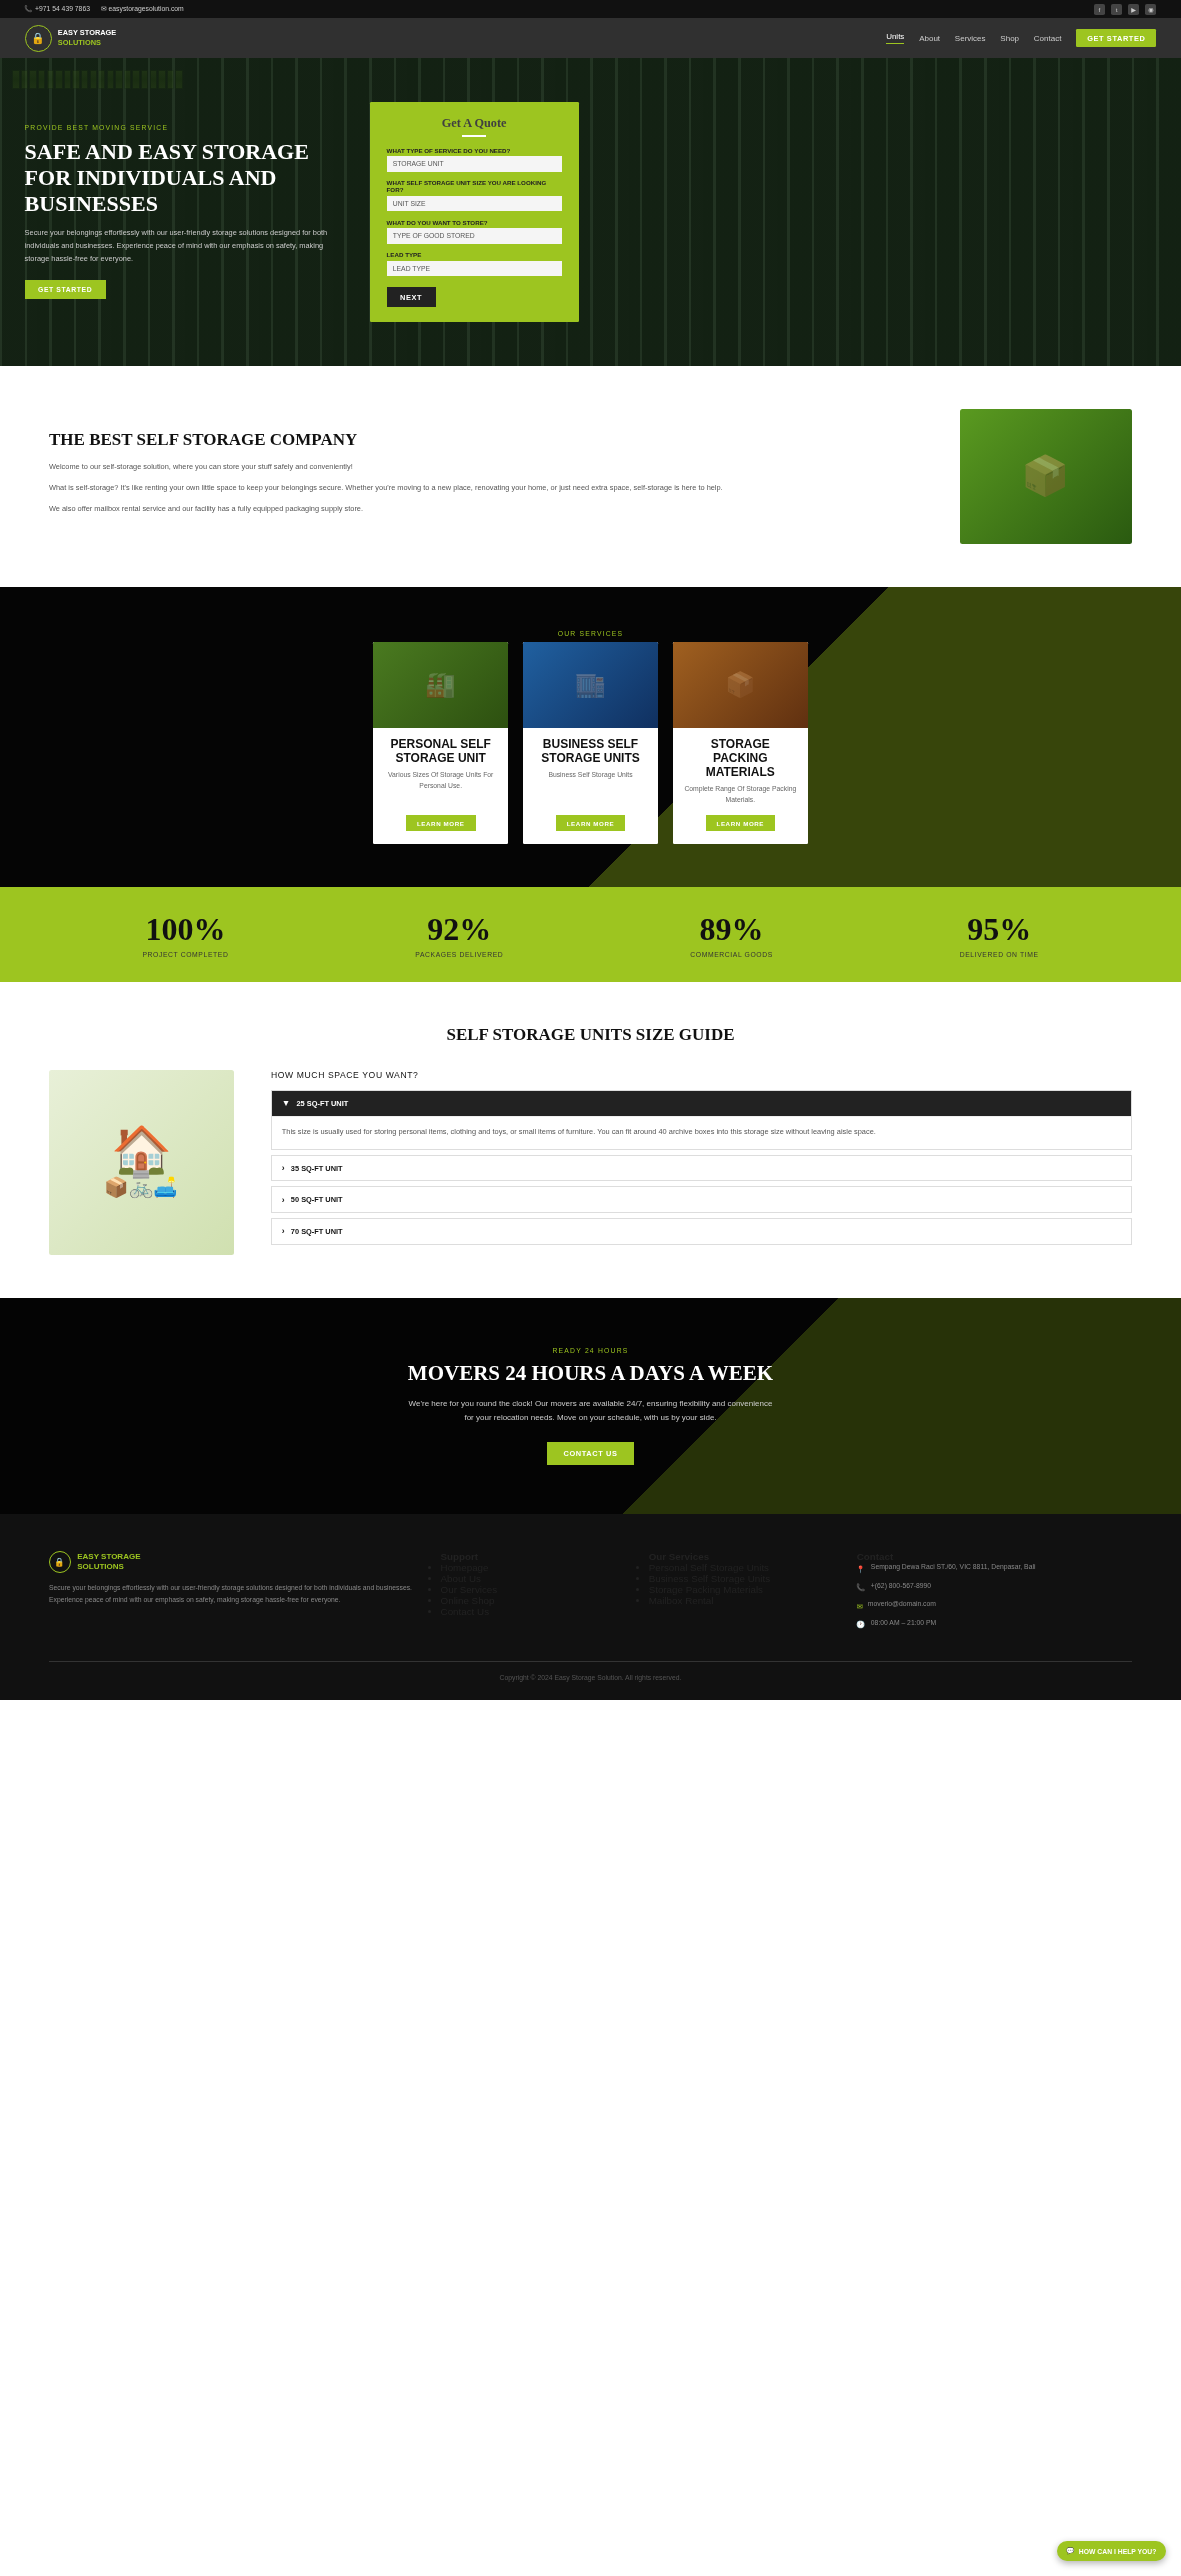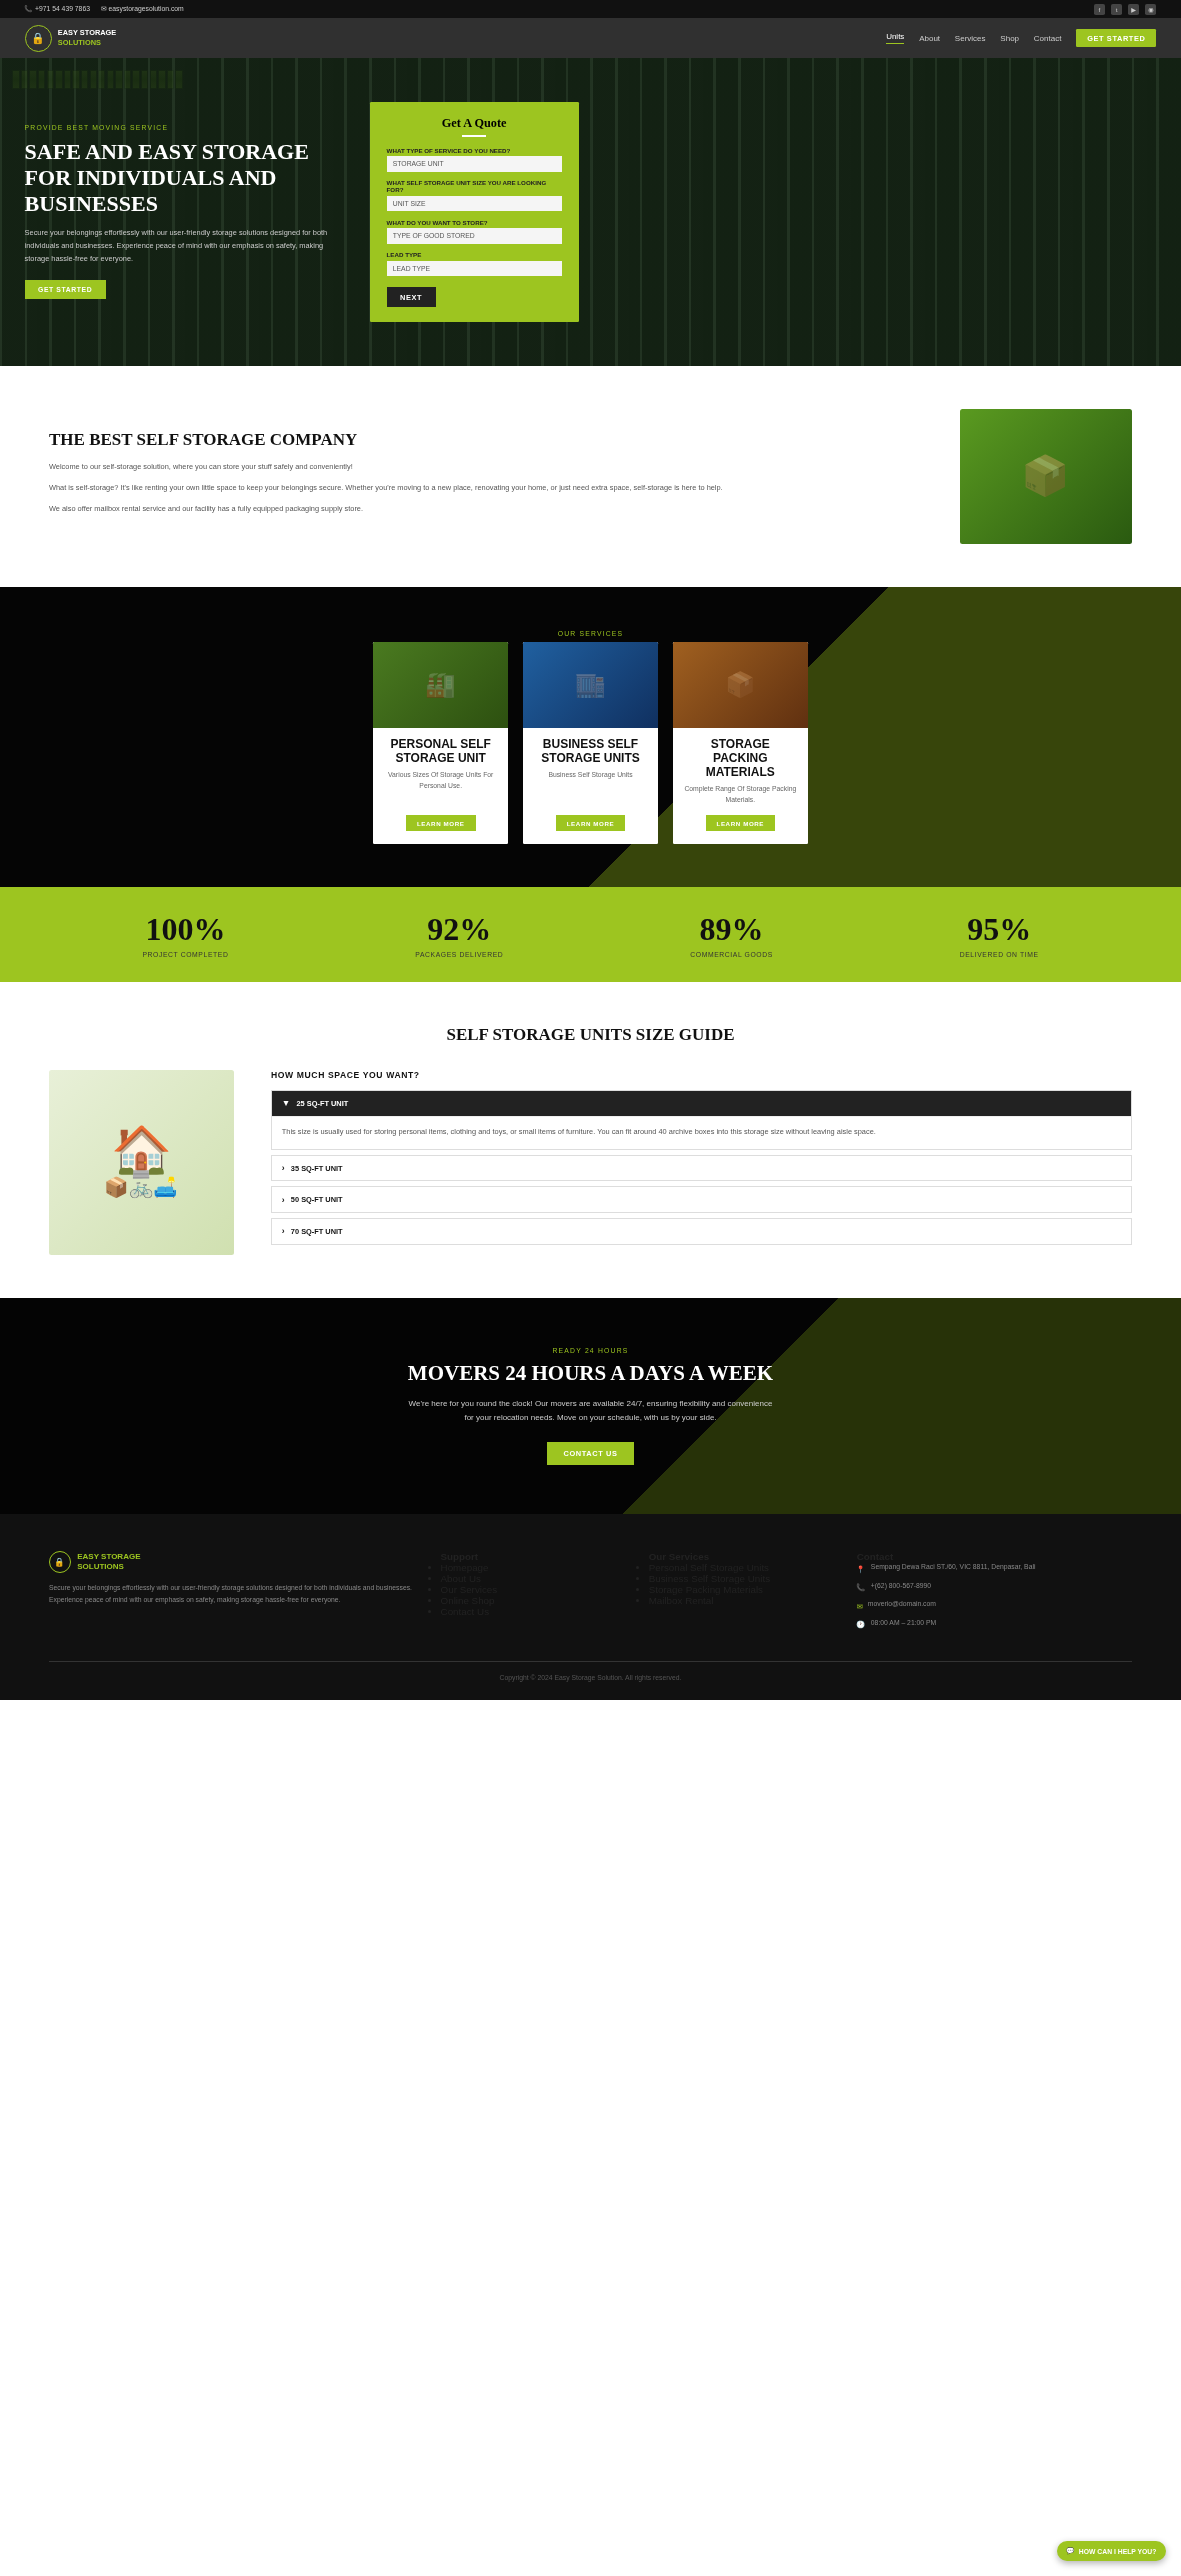--- a/index.html
+++ b/index.html
@@ -88,21 +88,21 @@
     
     .quote-form {
       position: relative; z-index: 2;
       background: #9dc520;
       padding: 14.8px 17px;
       width: 209px;
       margin-left: 37px;
       border-radius: 1.2px;
     }
     .quote-form h2 {
-      font-size: 12.3px; font-weight: 900; color: #000000;
+      font-size: 12.3px; font-weight: 900; color: #404040;
       text-align: center; font-family: 'Georgia', serif;
       text-transform: capitalize; margin-bottom: 3.7px;
     }
     .quote-form .underline {
       width: 24.6px; height: 1.8px; background: #fff;
       margin: 0 auto 9.8px auto;
     }
     .form-group { margin-bottom: 7.4px; }
     .form-group label {
       display: block; font-size: 6.2px; font-weight: bold;
@@ -218,21 +218,21 @@
     }
     .size-guide-inner { display: flex; gap: 37px; align-items: flex-start; }
     .size-guide-img {
       width: 185px; height: 185px; flex-shrink: 0;
       background: linear-gradient(135deg, #e8f0d8, #d0e0b0);
       border-radius: 2.5px;
       display: flex; align-items: center; justify-content: center;
     }
     .size-guide-content { flex: 1; }
     .size-guide-content h3 {
-      font-size: 8.6px; font-weight: bold; text-transform: uppercase;
+      font-size: 8.6px; font-weight: normal; text-transform: uppercase;
       color: #111; margin-bottom: 9.8px; letter-spacing: 0.6px;
     }
     .accordion-item {
       border: 0.6px solid #ddd; margin-bottom: 4.9px;
     }
     .accordion-header {
       display: flex; align-items: center; gap: 6.2px;
       padding: 7.4px 9.8px; cursor: pointer;
       font-size: 7.4px; font-weight: bold; text-transform: uppercase;
       color: #111;

